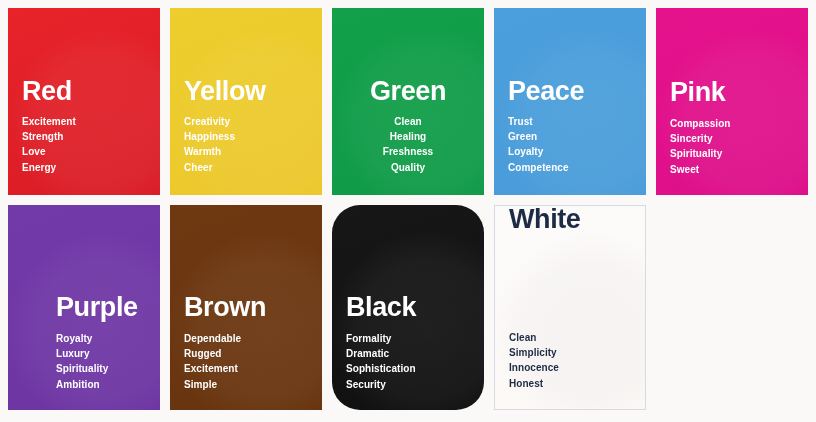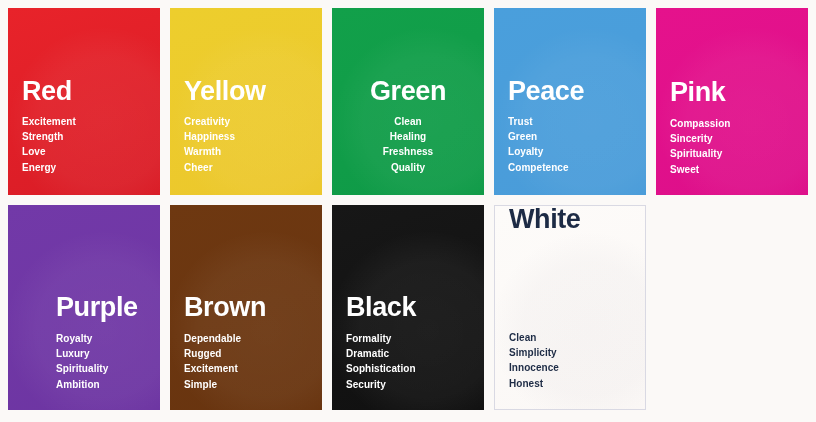--- a/index.html
+++ b/index.html
@@ -155,21 +155,21 @@
     </div>
     <div class="color-card row-bottom card-light-text" style="background: linear-gradient(160deg, rgb(110, 56, 17) 0%, rgb(104, 52, 15) 100%); color: rgb(255, 255, 255);">
       <div class="card-title">Brown</div>
       <ul class="trait-list">
         <li class="trait-item">Dependable</li>
         <li class="trait-item">Rugged</li>
         <li class="trait-item">Excitement</li>
         <li class="trait-item">Simple</li>
       </ul>
     </div>
-    <div class="color-card row-bottom card-light-text" style="background: linear-gradient(160deg, rgb(23, 23, 23) 0%, rgb(16, 16, 16) 100%); color: rgb(255, 255, 255);">
+    <div class="color-card row-bottom card-light-text" style="background: linear-gradient(160deg, rgb(23, 23, 23) 0%, rgb(16, 16, 16) 100%); color: rgb(255, 255, 255); border-radius: 28px;">
       <div class="card-title">Black</div>
       <ul class="trait-list">
         <li class="trait-item">Formality</li>
         <li class="trait-item">Dramatic</li>
         <li class="trait-item">Sophistication</li>
         <li class="trait-item">Security</li>
       </ul>
     </div>
     <div class="color-card row-bottom card-bordered card-dark-text" style="background: linear-gradient(160deg, rgb(253, 251, 249) 0%, rgb(251, 248, 246) 100%); color: rgb(29, 43, 69); border-color: rgb(217, 217, 227);">
       <div class="card-title">White</div>

